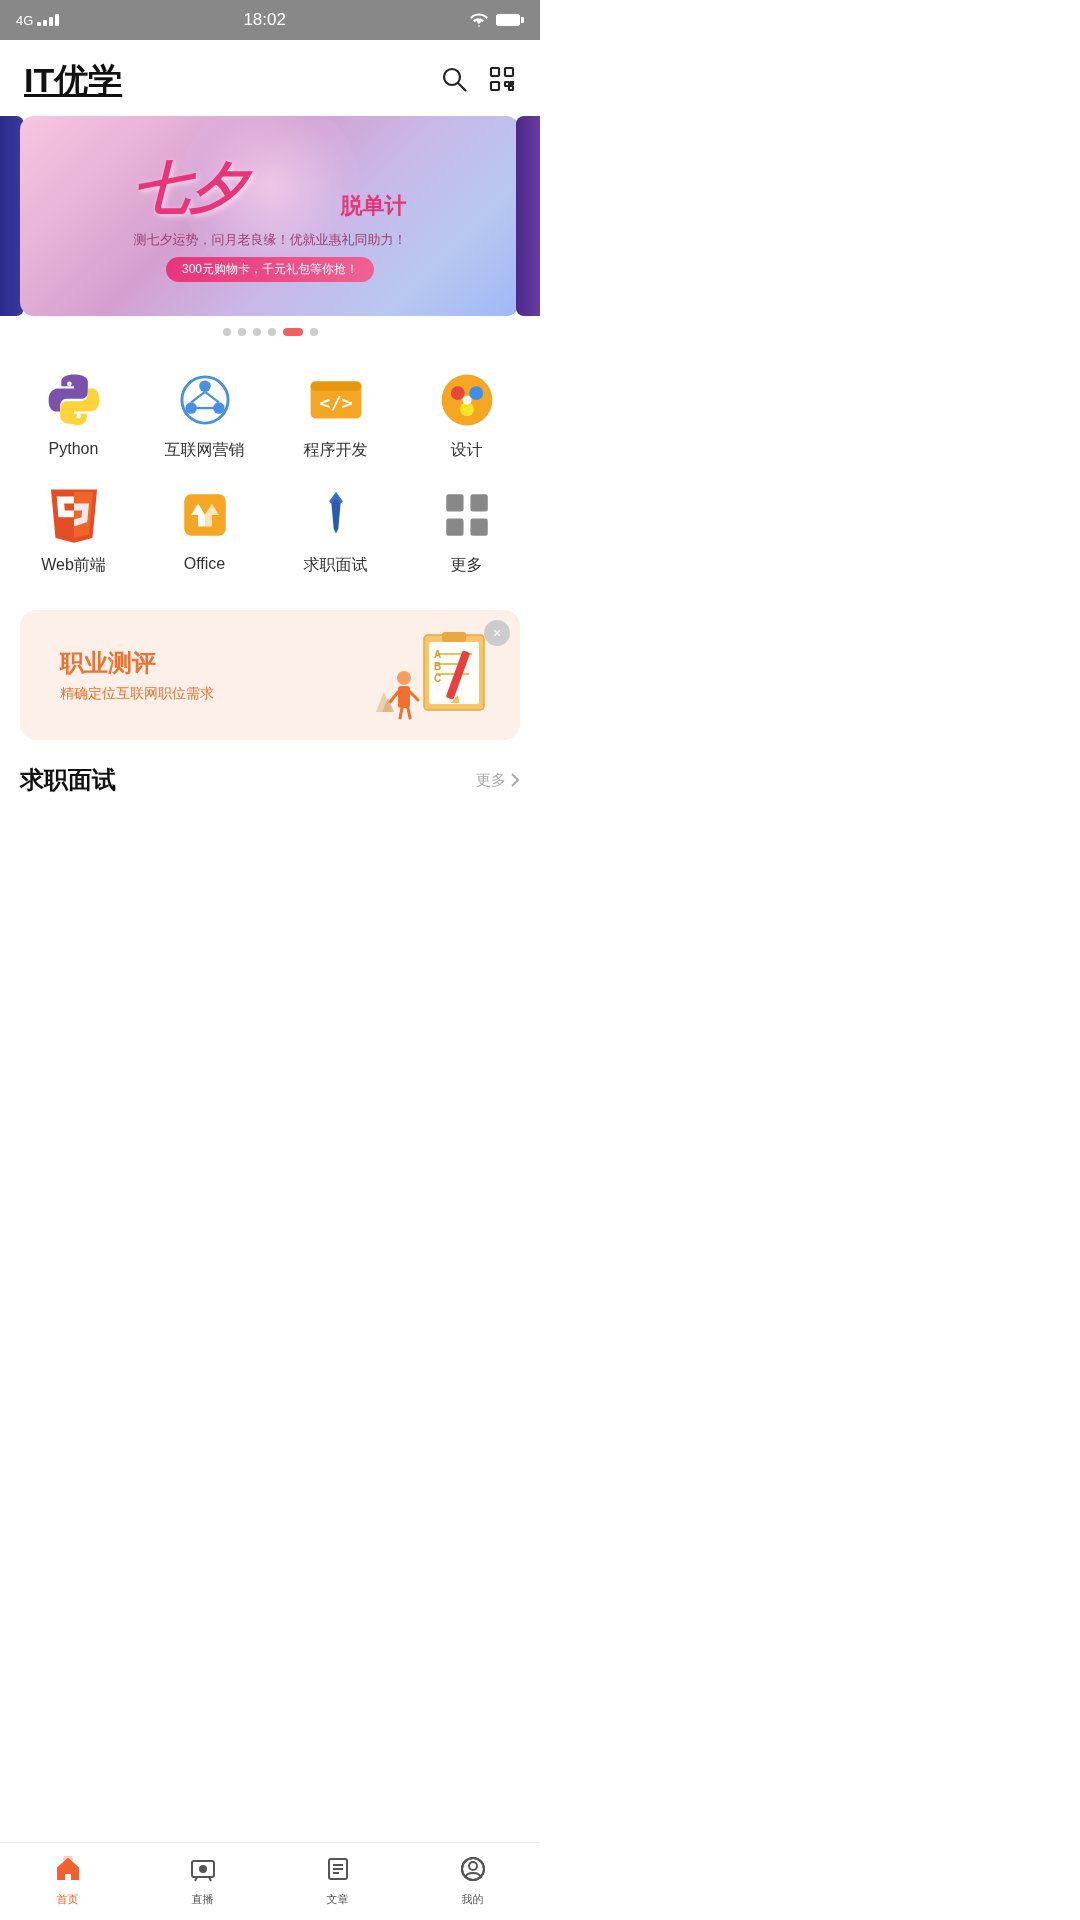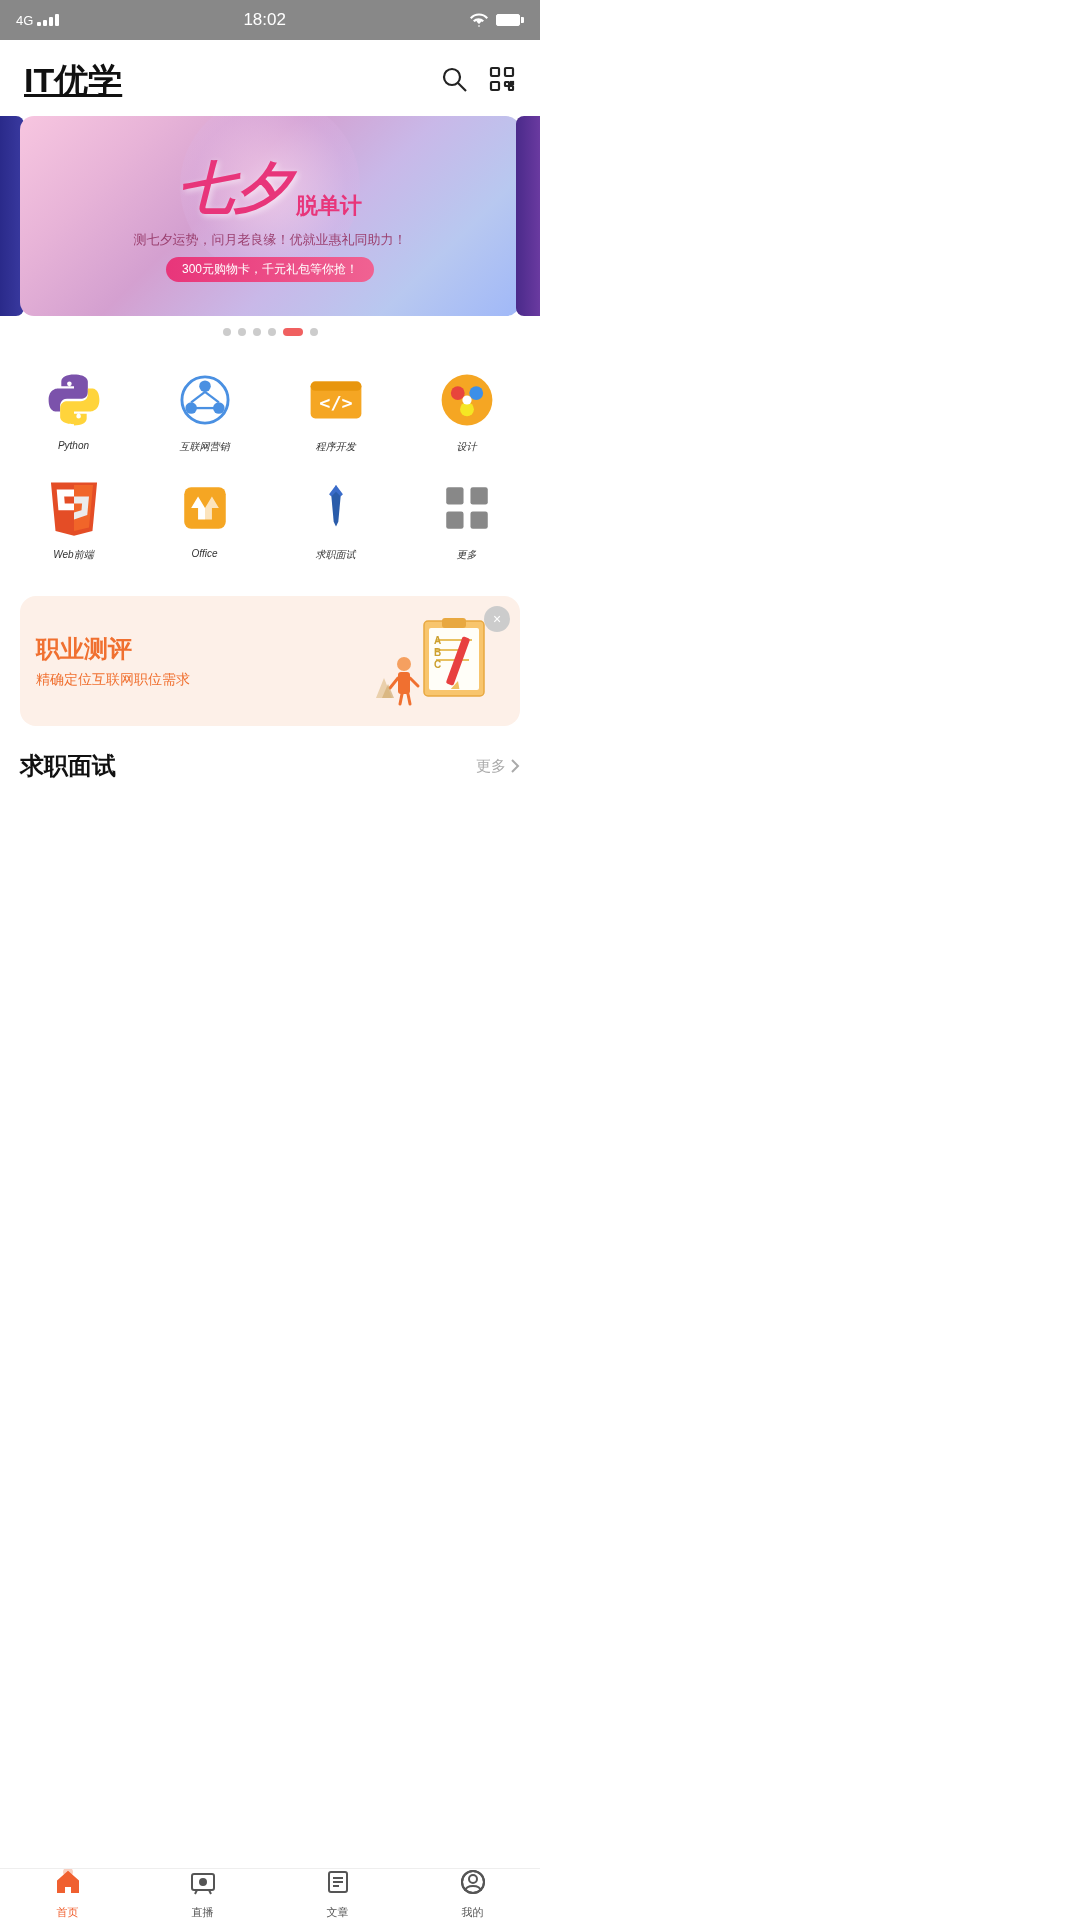--- a/index.html
+++ b/index.html
@@ -146,38 +146,37 @@
     }
     .cat-icon {
       width: 60px;
       height: 60px;
       display: flex;
       align-items: center;
       justify-content: center;
       margin-bottom: 10px;
     }
     .cat-label {
-      font-size: 10px;
+      font-size: 16px;
       color: #333;
       text-align: center;
-      font-style: italic;
     }
 
     
     .promo-banner {
       margin: 8px 20px 16px;
       background: #fdf0e8;
       border-radius: 16px;
       padding: 20px 16px;
       display: flex;
       align-items: center;
       position: relative;
       min-height: 110px;
     }
-    .promo-text { flex: 1; }
+    .promo-text { flex: 1; margin-left: 24px; }
     .promo-title {
       font-size: 24px;
       font-weight: 700;
       color: #f07030;
       margin-bottom: 6px;
     }
     .promo-subtitle {
       font-size: 14px;
       color: #f07030;
     }
@@ -223,21 +222,21 @@
       gap: 4px;
       cursor: pointer;
     }
 
     
     .bottom-nav {
       position: fixed;
       bottom: 0;
       left: 0;
       width: 540px;
-      height: 52px;
+      height: 78px;
       background: #fff;
       border-top: 1px solid #eee;
       display: flex;
       justify-content: space-around;
       align-items: center;
     }
     .nav-item {
       display: flex;
       flex-direction: column;
       align-items: center;
@@ -330,21 +329,21 @@
       </svg>
     </button>
   </div>
 </div>
 
 <div class="banner-section">
   <div class="banner-side-left"></div>
   <div class="banner-wrapper">
     <div class="banner-moon"></div>
     <div class="banner-content">
-      <div style="display:flex;align-items:flex-end;justify-content:center;gap:6px;">
+      <div style="display:flex;align-items:flex-end;justify-content:space-between;gap:6px;">
         <span style="font-size:56px;font-weight:900;color:#e8357a;font-style:italic;text-shadow:2px 2px 6px rgba(255,255,255,0.6);">七夕</span>
         <div style="display:flex;flex-direction:column;align-items:flex-start;padding-bottom:6px;">
           <span style="font-size:22px;font-weight:700;color:#e8357a;">脱单计</span>
         </div>
       </div>
       <div style="font-size:13px;color:#9b4070;margin-top:4px;">测七夕运势，问月老良缘！优就业惠礼同助力！</div>
       <div class="banner-promo">300元购物卡，千元礼包等你抢！</div>
     </div>
   </div>
   <div class="banner-side-right"></div>

